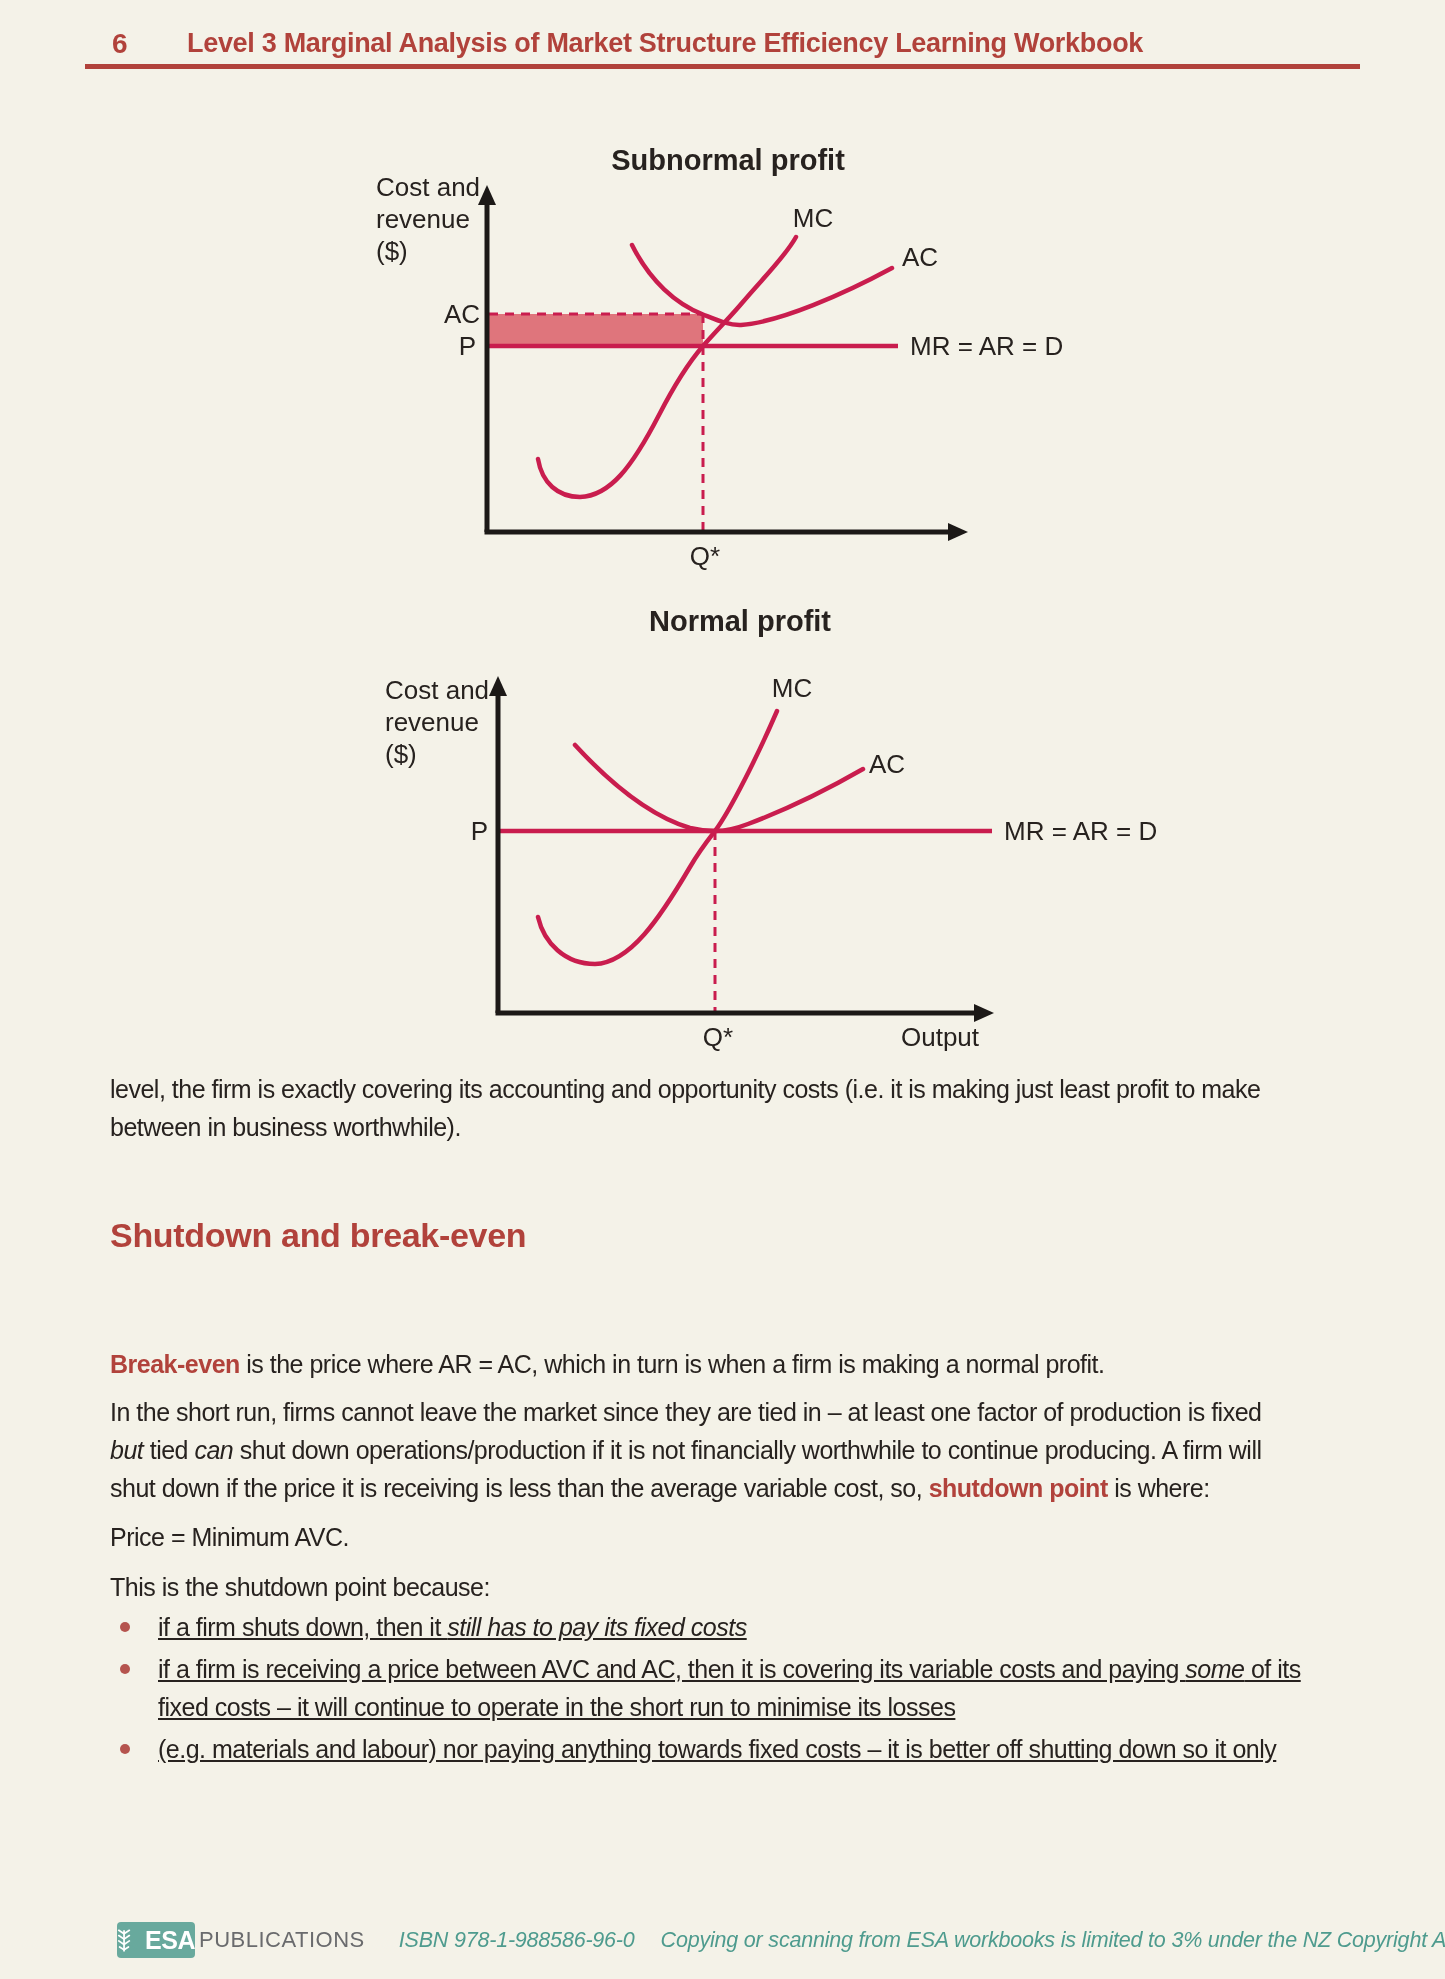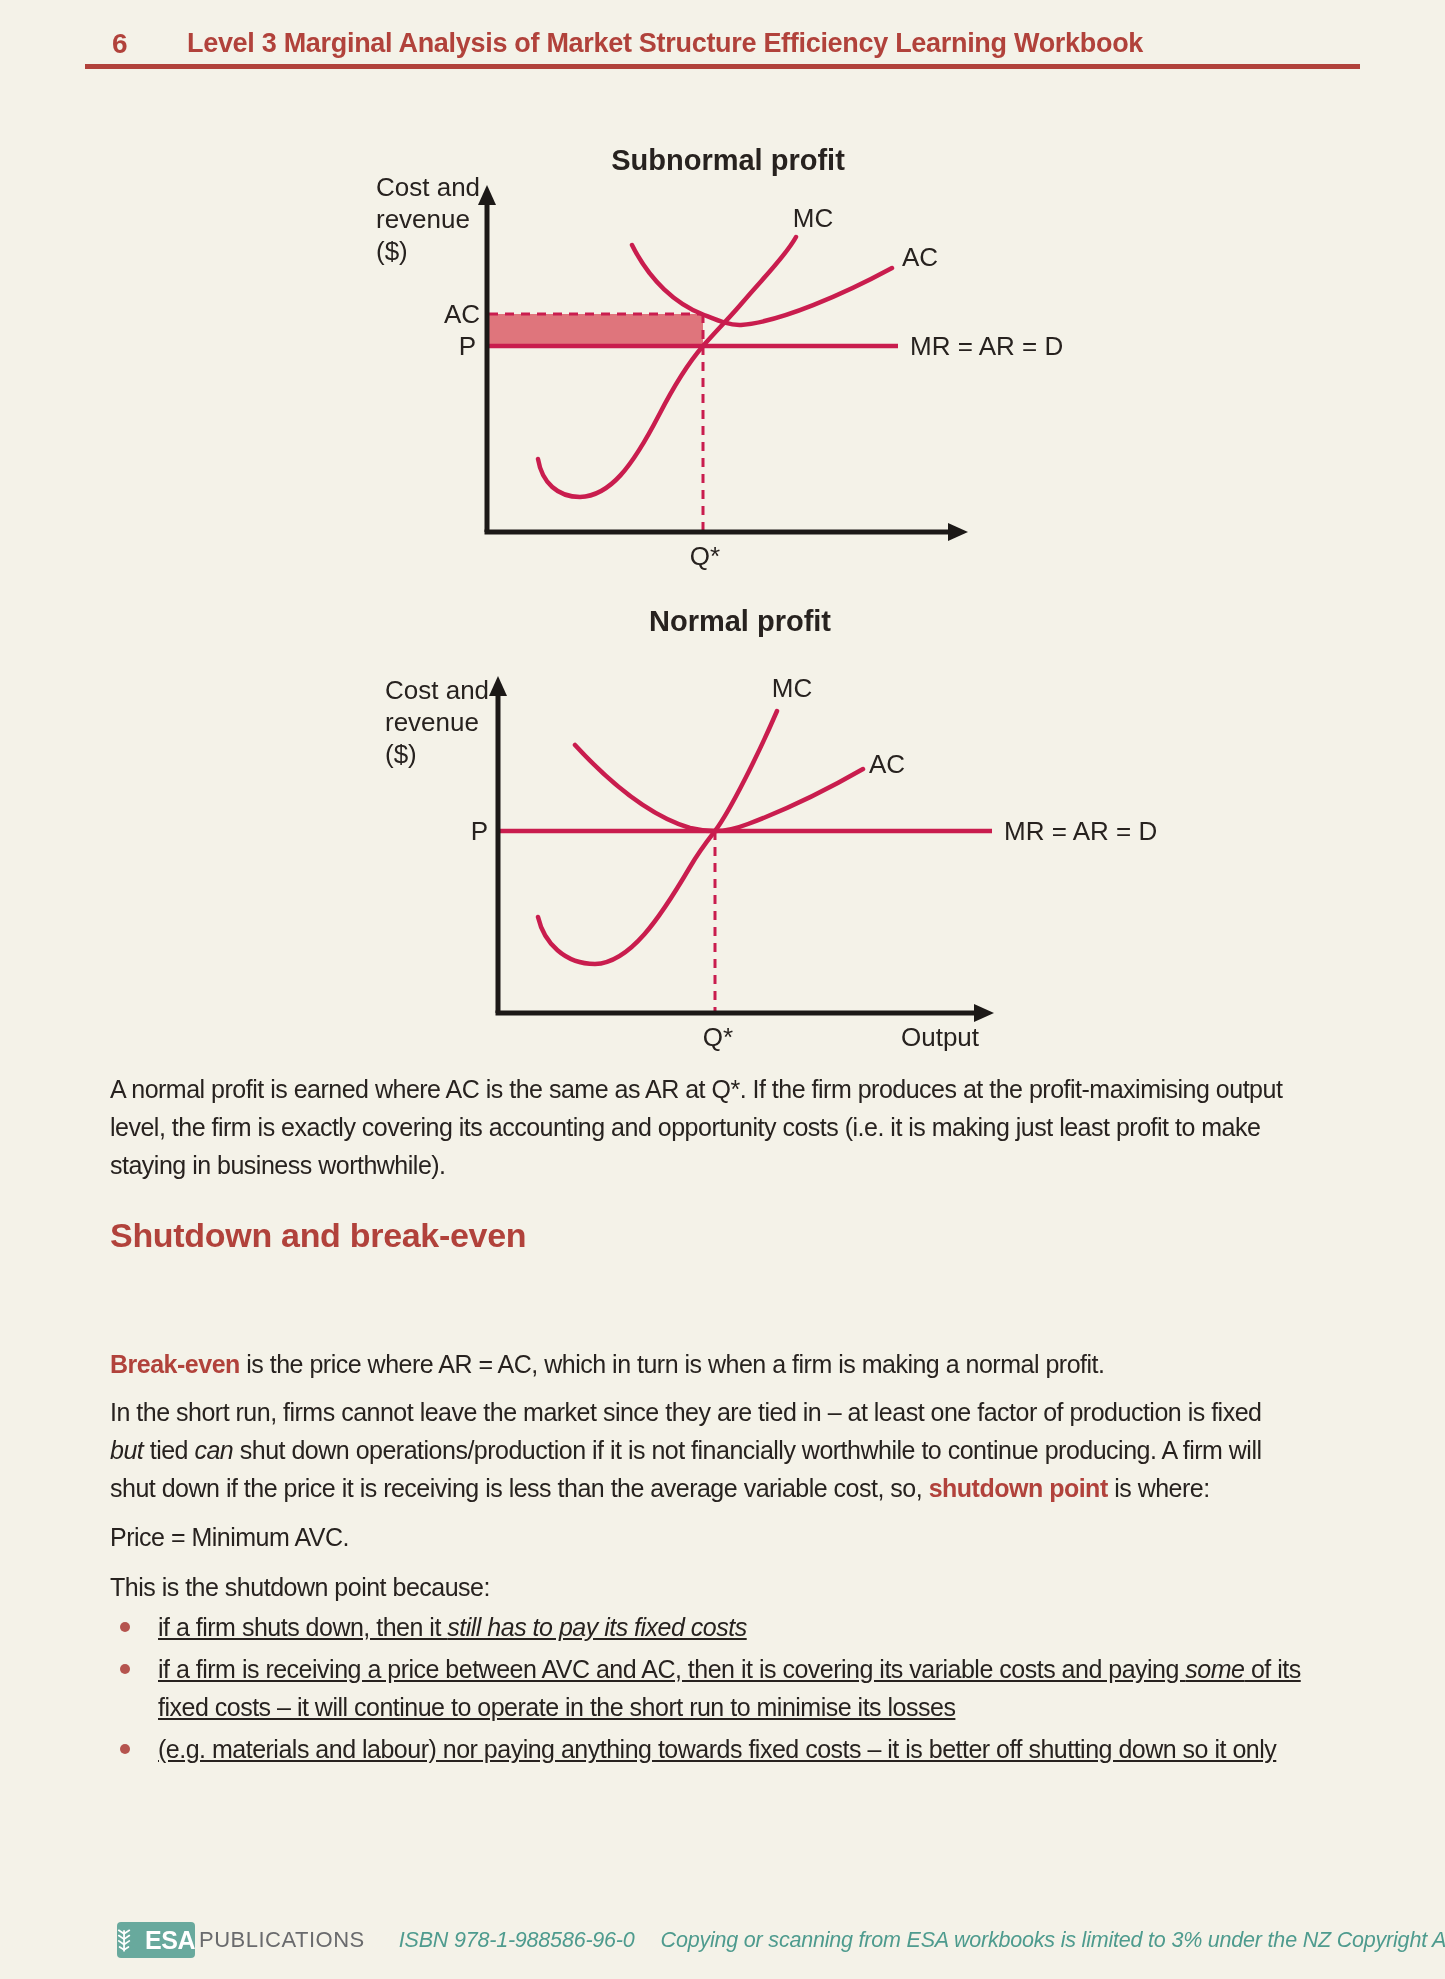--- a/index.html
+++ b/index.html
@@ -93,23 +93,22 @@
 
     <text class="clab" x="108" y="242" text-anchor="end">P</text>
     <text class="clab" x="412" y="99" text-anchor="middle">MC</text>
     <text class="clab" x="507" y="175" text-anchor="middle">AC</text>
     <text class="clab" x="624" y="242">MR = AR = D</text>
     <text class="clab" x="338" y="448" text-anchor="middle">Q*</text>
     <text class="clab" x="560" y="448" text-anchor="middle">Output</text>
   </svg>
 
   <div class="para" style="top:1070px">
-      <div class="tl"><span>A normal profit is earned where AC is the same as AR at Q*. If the firm produces at the profit-maximising output</span></div>
       <div class="tl"><span>level, the firm is exactly covering its accounting and opportunity costs (i.e. it is making just least profit to make</span></div>
-      <div class="tl"><span>staying in business worthwhile).</span></div>
+      <div class="tl"><span>between in business worthwhile).</span></div>
     </div>
 
   <div class="h2" style="top:1216px">Shutdown and break-even</div>
 
   <div class="para" style="top:1345px">
       <div class="tl"><span class="b">Break-even</span><span> is the price where AR = AC, which in turn is when a firm is making a normal profit.</span></div>
     </div>
   <div class="para" style="top:1393px">
       <div class="tl"><span>In the short run, firms cannot leave the market since they are tied in – at least one factor of production is fixed</span></div>
       <div class="tl"><span class="i">but</span><span> tied </span><span class="i">can</span><span> shut down operations/production if it is not financially worthwhile to continue producing. A firm will</span></div>

